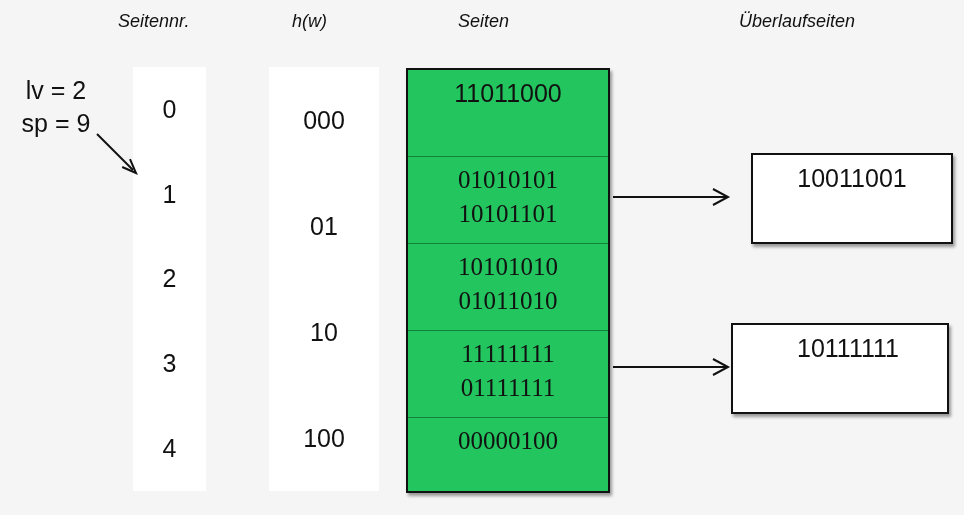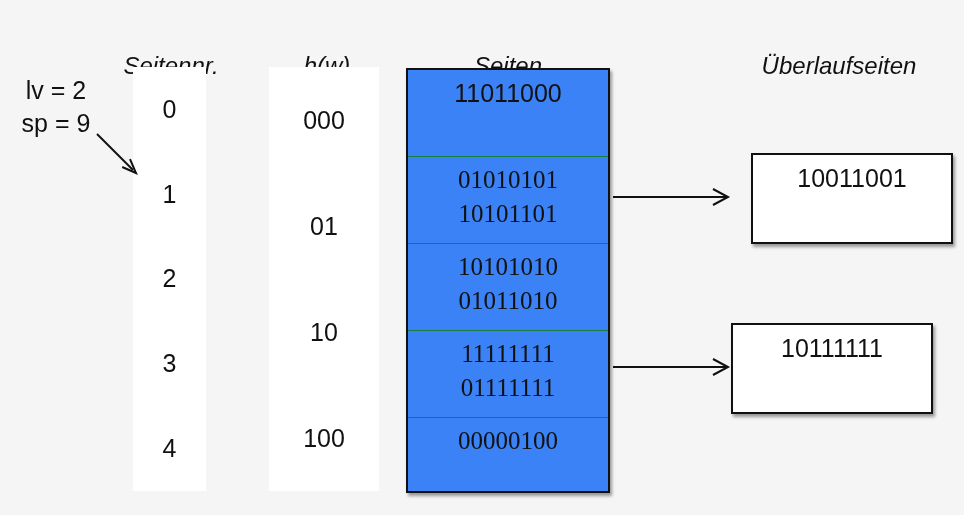--- a/index.html
+++ b/index.html
@@ -12,25 +12,23 @@
     width: 964px;
     height: 515px;
     background: #f5f5f6;
     overflow: hidden;
   }
   .hdr {
     position: absolute;
     top: 5px;
     height: 32px;
     line-height: 32px;
-    font-size: 24px;
+    font-size: 18px;
     font-style: italic;
-    text-align: center;
     white-space: nowrap;
-    margin-top: 45px;
   }
   .hdr-seitennr { left: 118px; width: 106px; }
   .hdr-hw       { left: 292px; width: 70px; }
   .hdr-seiten   { left: 458px; width: 100px; }
   .hdr-ueberlauf{ left: 739px; width: 200px; }
 
   .annotation {
     position: absolute;
     left: 10px;
     top: 74px;
@@ -58,21 +56,21 @@
     justify-content: center;
     font-size: 25px;
   }
 
   .mainbox {
     position: absolute;
     left: 406px;
     top: 68px;
     width: 200px;
     height: 421px;
-    background: #3b82f6;
+    background: #22c55e;
     border: 2.5px solid #111;
     box-shadow: 2px 3px 3px rgba(0,0,0,0.38);
     display: flex;
     flex-direction: column;
     gap: 12px;
   }
   .mainbox .row {
     flex: 1 1 0;
     display: flex;
     flex-direction: column;
@@ -95,21 +93,21 @@
     background: #ffffff;
     border: 2.5px solid #111;
     box-shadow: 2px 3px 3px rgba(0,0,0,0.38);
     display: flex;
     flex-direction: column;
     align-items: center;
     padding-top: 6px;
     box-sizing: content-box;
   }
   .obox-1 { top: 153px; margin-left: 20px; }
-  .obox-2 { top: 323px; }
+  .obox-2 { top: 323px; padding-left: 16px; }
 
   .arrows {
     position: absolute;
     left: 0; top: 0;
     width: 964px;
     height: 515px;
     pointer-events: none;
   }
   .arrows * { stroke: #111; stroke-width: 2; fill: none; }
 </style>

